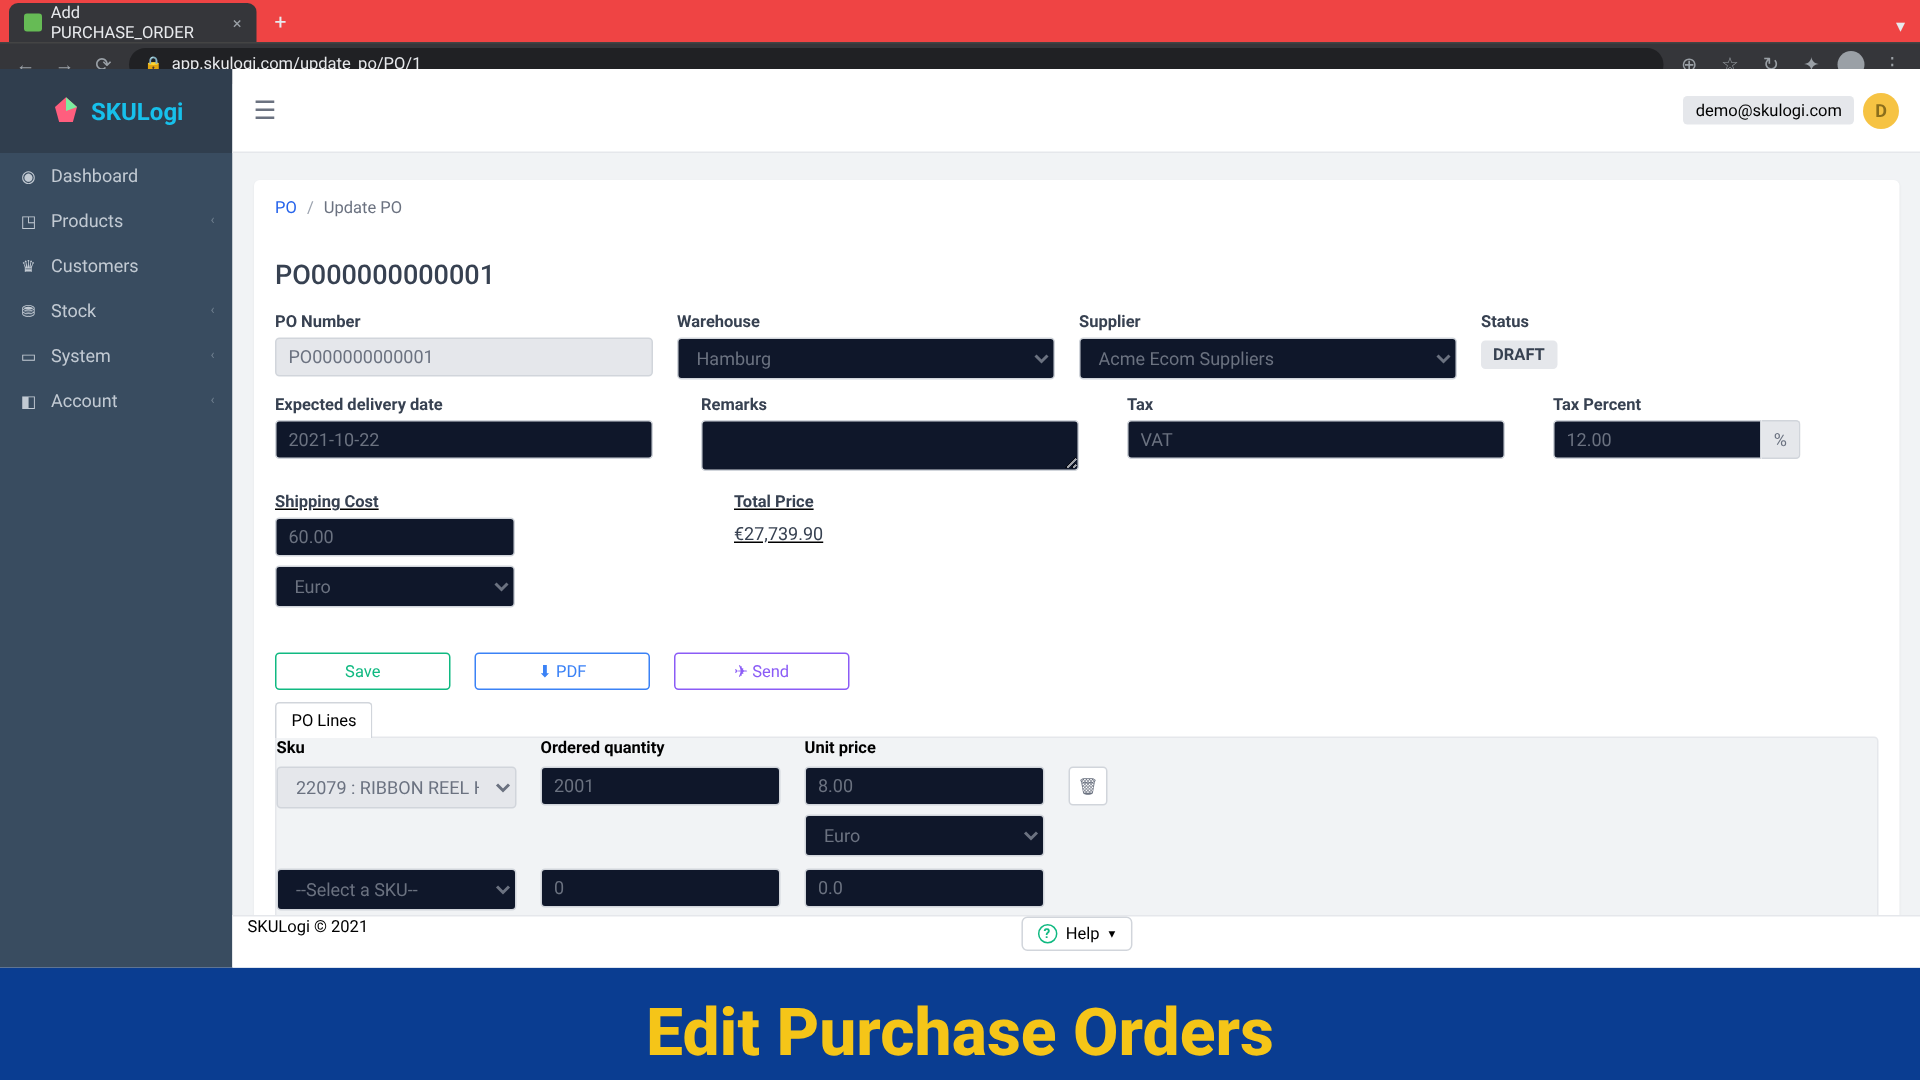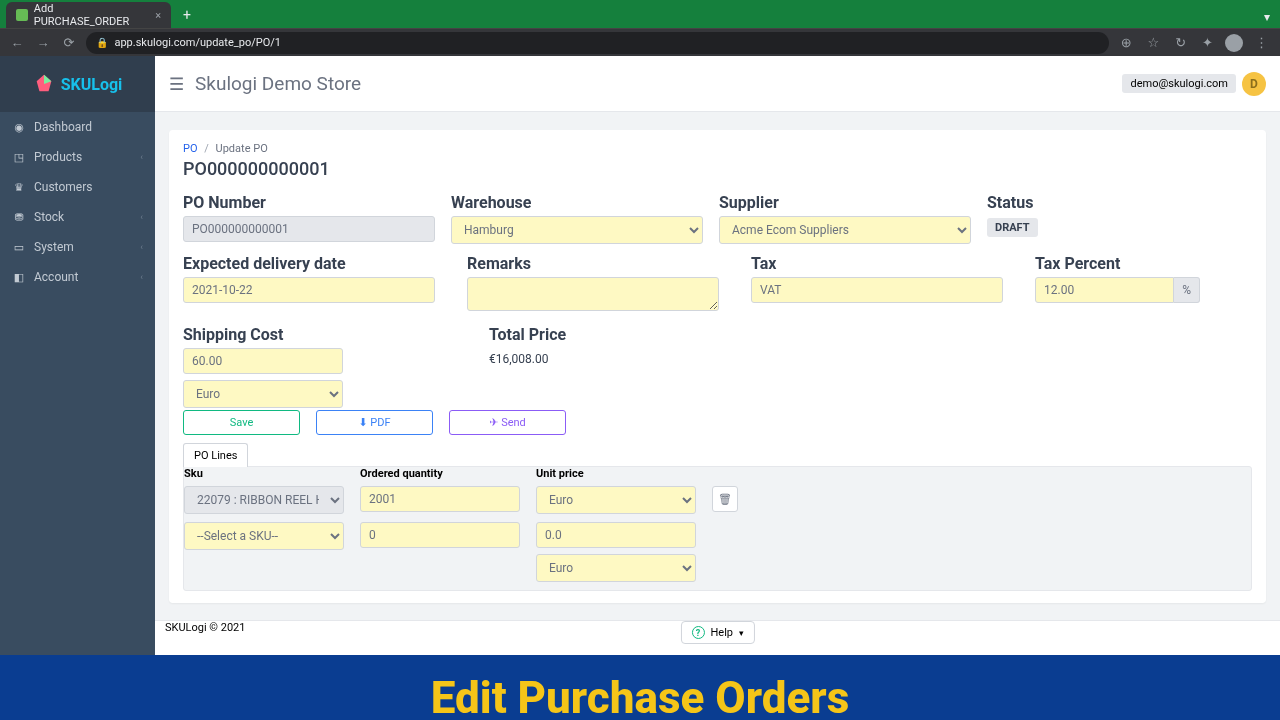--- a/index.html
+++ b/index.html
@@ -1,19 +1,19 @@
 <!DOCTYPE html>
 <html><head>
 <meta charset="utf-8">
 <style>
 * { margin: 0; padding: 0; box-sizing: border-box; font-family: -apple-system, BlinkMacSystemFont, "Segoe UI", Roboto, Arial, sans-serif; }
 body { width: 1280px; height: 720px; overflow: hidden; background: #fff; }
 
 
-.chrome-top { background:#15803d; height:56px; }
+.chrome-top { background:#ef4444; height:46px; }
 .tabbar { height:28px; display:flex; align-items:flex-end; padding-left:6px; gap:4px; }
 .tab { background:#35363a; color:#e8eaed; font-size:11px; height:26px; border-radius:6px 6px 0 0; display:flex; align-items:center; padding:0 10px; gap:6px; max-width:165px; }
 .tab .favicon { width:12px; height:12px; background:#6b5; border-radius:2px; }
 .tab .x { font-size:11px; color:#9aa0a6; margin-left:auto; }
 .newtab { color:#e8eaed; font-size:14px; padding:0 8px; height:26px; display:flex; align-items:center; }
 .addrbar { height:28px; background:#35363a; display:flex; align-items:center; padding:0 8px; gap:8px; border-top:1px solid #444; }
 .addrbar .ic { color:#9aa0a6; width:18px; text-align:center; font-size:13px; }
 .urlfield { flex:1; background:#202124; border-radius:20px; height:22px; display:flex; align-items:center; padding:0 10px; gap:6px; color:#e8eaed; font-size:11px; }
 .urlfield .lock { color:#9aa0a6; font-size:10px; }
 .right-ic { color:#9aa0a6; font-size:13px; padding:0 4px; }
@@ -31,31 +31,31 @@
 
 .main { flex:1; background:#f1f3f5; display:flex; flex-direction:column; }
 .topbar { height:56px; background:#fff; display:flex; align-items:center; padding:0 14px; border-bottom:1px solid #e5e7eb; }
 .ham { width:26px; font-size:17px; color:#6b7280; }
 .store { font-size:19px; color:#6b7280; }
 .user-chip { margin-left:auto; font-size:11px; background:#e5e7eb; padding:3px 8px; border-radius:3px; }
 .avatar { width:24px; height:24px; background:#f6c343; border-radius:50%; display:flex; align-items:center; justify-content:center; font-size:12px; font-weight:700; color:#8b6e1c; margin-left:6px; }
 
 .content { flex:1; padding:18px 14px; overflow:auto; }
 .card { background:#fff; border-radius:4px; padding:12px 14px; box-shadow:0 1px 2px rgba(0,0,0,.05); }
-.crumb { font-size:11px; color:#6b7280; margin-bottom:3px; }
+.crumb { font-size:11px; color:#6b7280; margin-bottom:28px; }
 .crumb a { color:#2563eb; text-decoration:none; }
 .crumb .sep { color:#9ca3af; margin:0 4px; }
 h2.po { font-size:18px; font-weight:500; margin-bottom:14px; color:#374151; }
 
 .row1 { display:grid; grid-template-columns: 252px 252px 252px 165px; gap:16px; margin-bottom:10px; }
 .row2 { display:grid; grid-template-columns: 252px 252px 252px 165px; gap:32px; margin-bottom:10px; }
-.row3 { display:grid; grid-template-columns: 160px 90px 180px; gap:28px; margin-bottom:2px; align-items:start; }
-
-label.fl { display:block; font-size:16px; font-weight:700; color:#374151; margin-bottom:4px; }
-input.fi, select.fi, textarea.fi { width:100%; border:1px solid #d1d5db; border-radius:3px; padding:5px 8px; font-size:12px; color:#6b7280; background:#fef9c3; }
+.row3 { display:grid; grid-template-columns: 160px 90px 180px; gap:28px; margin-bottom:30px; align-items:start;text-decoration:underline; }
+
+label.fl { display:block; font-size:11px; font-weight:700; color:#374151; margin-bottom:4px; }
+input.fi, select.fi, textarea.fi { width:100%; border:1px solid #d1d5db; border-radius:3px; padding:5px 8px; font-size:12px; color:#6b7280; background:#0f172a; }
 input.fi[disabled] { background:#e5e7eb; }
 textarea.fi { height:34px; resize:vertical; }
 .status-badge { background:#e5e7eb; display:inline-block; padding:3px 8px; border-radius:3px; font-size:11px; font-weight:700; color:#374151; }
 .pct-grp { display:flex; }
 .pct-grp input { border-radius:3px 0 0 3px; }
 .pct-grp .pctbox { border:1px solid #d1d5db; border-left:none; background:#e5e7eb; padding:5px 8px; font-size:12px; border-radius:0 3px 3px 0; color:#6b7280; }
 .total-val { font-size:12px; color:#374151; padding-top:4px; }
 
 .btnrow { display:flex; gap:16px; margin-bottom:8px; }
 .btn { width:117px; border:1px solid; background:#fff; border-radius:3px; font-size:11px; padding:5px 0; text-align:center; cursor:pointer; }
@@ -146,21 +146,20 @@
           <span class="nic">◧</span>
           <span>Account</span>
           <span class="chev">‹</span>
         </a>
     </div>
   </div>
 
   <div class="main">
     <div class="topbar">
       <span class="ham">☰</span>
-      <span class="store">Skulogi Demo Store</span>
       <span class="user-chip">demo@skulogi.com</span>
       <span class="avatar">D</span>
     </div>
 
     <div class="content">
       <div class="card">
         <div class="crumb">
           <a>PO</a>
           <span class="sep">/</span>
           <span>Update PO</span>
@@ -210,21 +209,21 @@
 
         <div class="row3">
           <div>
             <label class="fl">Shipping Cost</label>
             <input class="fi" style="margin-bottom: 6px;" value="60.00">
             <select class="fi"><option>Euro</option></select>
           </div>
           <div></div>
           <div>
             <label class="fl">Total Price</label>
-            <div class="total-val">€16,008.00</div>
+            <div class="total-val">€27,739.90</div>
           </div>
         </div>
 
         <div class="btnrow">
           <div class="btn save">Save</div>
           <div class="btn pdf"><span>⬇</span> <span>PDF</span></div>
           <div class="btn send"><span>✈</span> <span>Send</span></div>
         </div>
 
         <div class="tab-strip">
@@ -234,20 +233,21 @@
           <div class="lhead">
             <div>Sku</div>
             <div>Ordered quantity</div>
             <div>Unit price</div>
             <div></div>
           </div>
           <div class="lrow">
             <select class="fi" style="background:#e5e7eb"><option>22079 : RIBBON REEL HEARTS D</option></select>
             <input class="fi" value="2001" style="">
             <div class="stack">
+              <input class="fi" value="8.00" style="">
               <select class="fi"><option>Euro</option></select>
             </div>
             <div class="del-ic">
                 <span>🗑</span>
               </div>
           </div>
           <div class="lrow">
             <select class="fi"><option>--Select a SKU--</option></select>
             <input class="fi" value="0" style="">
             <div class="stack">

